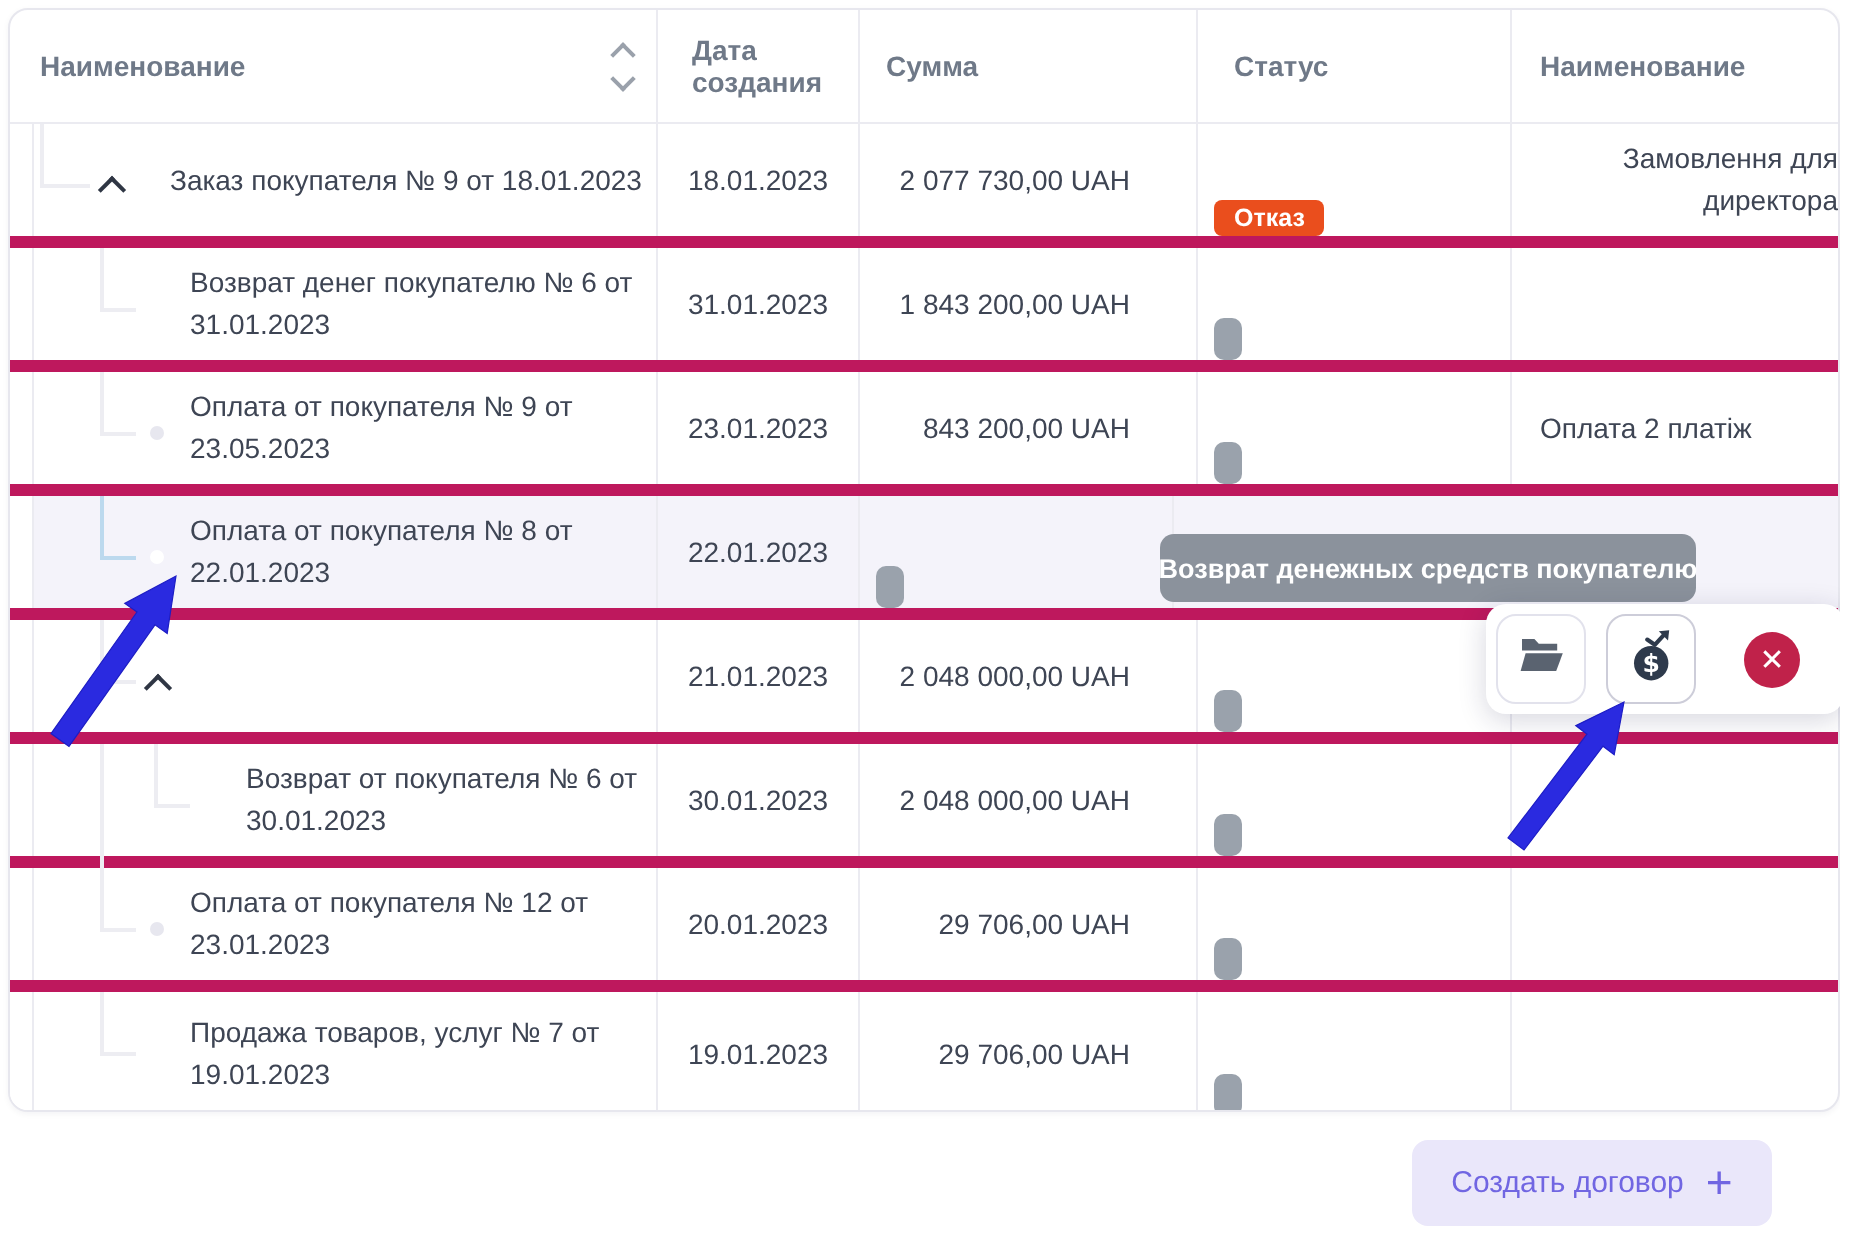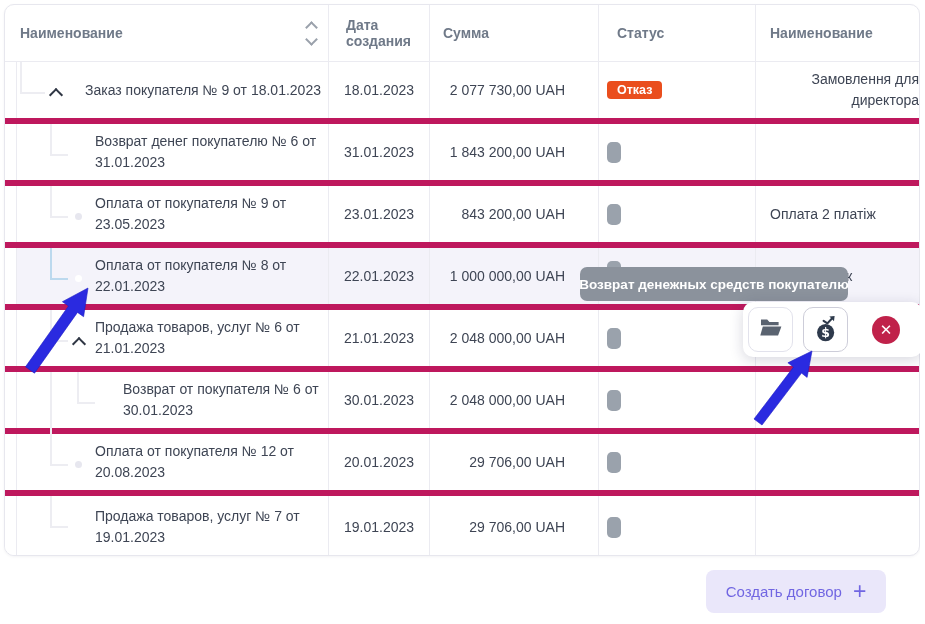--- a/index.html
+++ b/index.html
@@ -24,21 +24,21 @@
   .sort .cd{width:7px;height:7px;border-bottom:2px solid #9aa1ab;border-right:2px solid #9aa1ab;transform:rotate(45deg);}
 
   .brow{display:flex;height:62px;border-bottom:6px solid #be185d;position:relative;box-sizing:border-box;}
   .brow:last-child{border-bottom:none;}
   .cell{box-sizing:border-box;border-right:1px solid #ebebf1;display:flex;align-items:center;
         font-size:14px;color:#3e4554;}
   .gut{width:12px;background:#fff;}
   .cname{width:312px;position:relative;}
   .cdate{width:101px;justify-content:center;}
   .csum{width:169px;justify-content:flex-end;padding-right:33px;}
-  .cstat{width:157px;padding-left:8px;}
+  .cstat{width:157px;padding-left:8px;align-items:flex-end;}
   .ccomm{flex:1;border-right:none;padding-left:14px;line-height:21px;text-align:right;}
 
   .hl .cell{background:#f4f3fa;}
   .hl .gut{background:#fff;}
 
   .nametext{line-height:21px;}
   .lv0 .nametext{margin-left:68px;max-width:245px;}
   .lv1 .nametext{margin-left:78px;max-width:232px;}
   .lv2 .nametext{margin-left:106px;max-width:208px;}
 
@@ -162,36 +162,34 @@
 
     <div class="brow hl blue">
       <div class="cell gut"></div>
       <div class="cell cname lv1">
         <span class="vline" style="left:33px;top:0;height:31px;"></span>
         <span class="hline" style="left:33px;top:30px;width:18px;"></span>
         <span class="bullet light"></span>
         <div class="nametext">Оплата от покупателя № 8 от 22.01.2023</div>
       </div>
       <div class="cell cdate">22.01.2023</div>
-      <div class="cell csum">1 000 000,00 UAH</div>
       <div class="cell cstat">
         <span class="badge-ph row4badge"></span>
       </div>
       <div class="cell ccomm">
         <span style="margin-left:56px;">атіж</span>
       </div>
     </div>
 
     <div class="brow">
       <div class="cell gut"></div>
       <div class="cell cname lv1">
         <span class="vline" style="left:33px;top:0;height:31px;"></span>
         <span class="hline" style="left:33px;top:30px;width:18px;"></span>
         <span class="exp" style="left:57px;top:29px;"></span>
-        <div class="nametext">Продажа товаров, услуг № 6 от 21.01.2023</div>
       </div>
       <div class="cell cdate">21.01.2023</div>
       <div class="cell csum">2 048 000,00 UAH</div>
       <div class="cell cstat">
         <span class="badge-ph"></span>
       </div>
       <div class="cell ccomm"></div>
     </div>
 
     <div class="brow">
@@ -209,21 +207,21 @@
       </div>
       <div class="cell ccomm"></div>
     </div>
 
     <div class="brow">
       <div class="cell gut"></div>
       <div class="cell cname lv1">
         <span class="vline" style="left:33px;top:0;height:31px;"></span>
         <span class="hline" style="left:33px;top:30px;width:18px;"></span>
         <span class="bullet"></span>
-        <div class="nametext">Оплата от покупателя № 12 от 20.08.2023</div>
+        <div class="nametext">Оплата от покупателя № 12 от 23.01.2023</div>
       </div>
       <div class="cell cdate">20.01.2023</div>
       <div class="cell csum">29 706,00 UAH</div>
       <div class="cell cstat">
         <span class="badge-ph"></span>
       </div>
       <div class="cell ccomm"></div>
     </div>
 
     <div class="brow">

